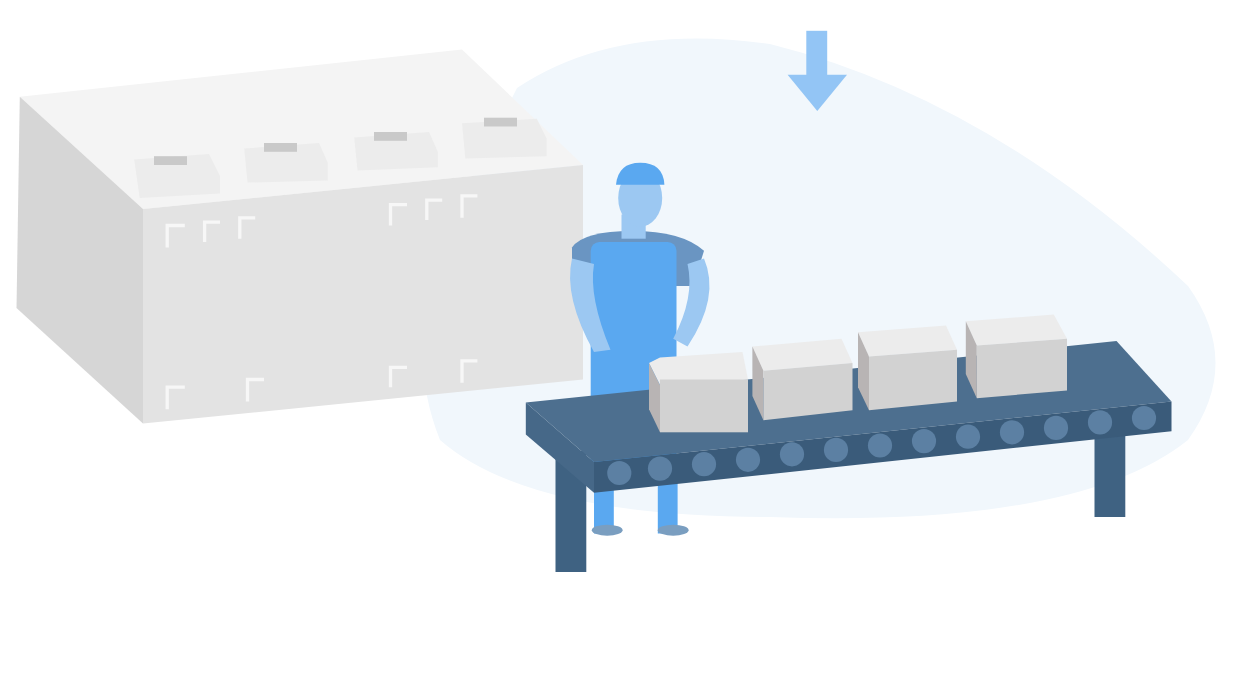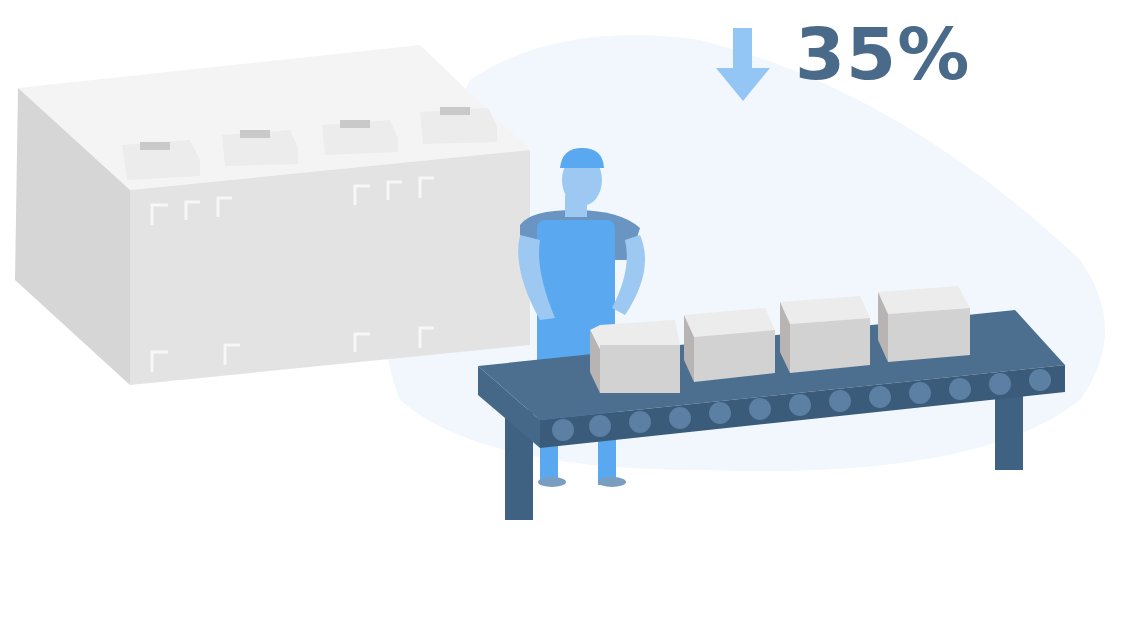--- a/index.html
+++ b/index.html
@@ -105,14 +105,13 @@
           <polygon points="780,302 790,324 790,373 780,352" fill="#b8b4b4"></polygon>
           <polygon points="790,324 870,318 870,365 790,373" fill="#d2d2d2"></polygon>
         </g>
     <g>
           <polygon points="878,292 958,286 970,308 888,314" fill="#ececec"></polygon>
           <polygon points="878,292 888,314 888,362 878,340" fill="#b8b4b4"></polygon>
           <polygon points="888,314 970,308 970,355 888,362" fill="#d2d2d2"></polygon>
         </g>
   </g>
 </svg>
-<div class="stat">35%</div>
 </div>
 
 </body></html>

